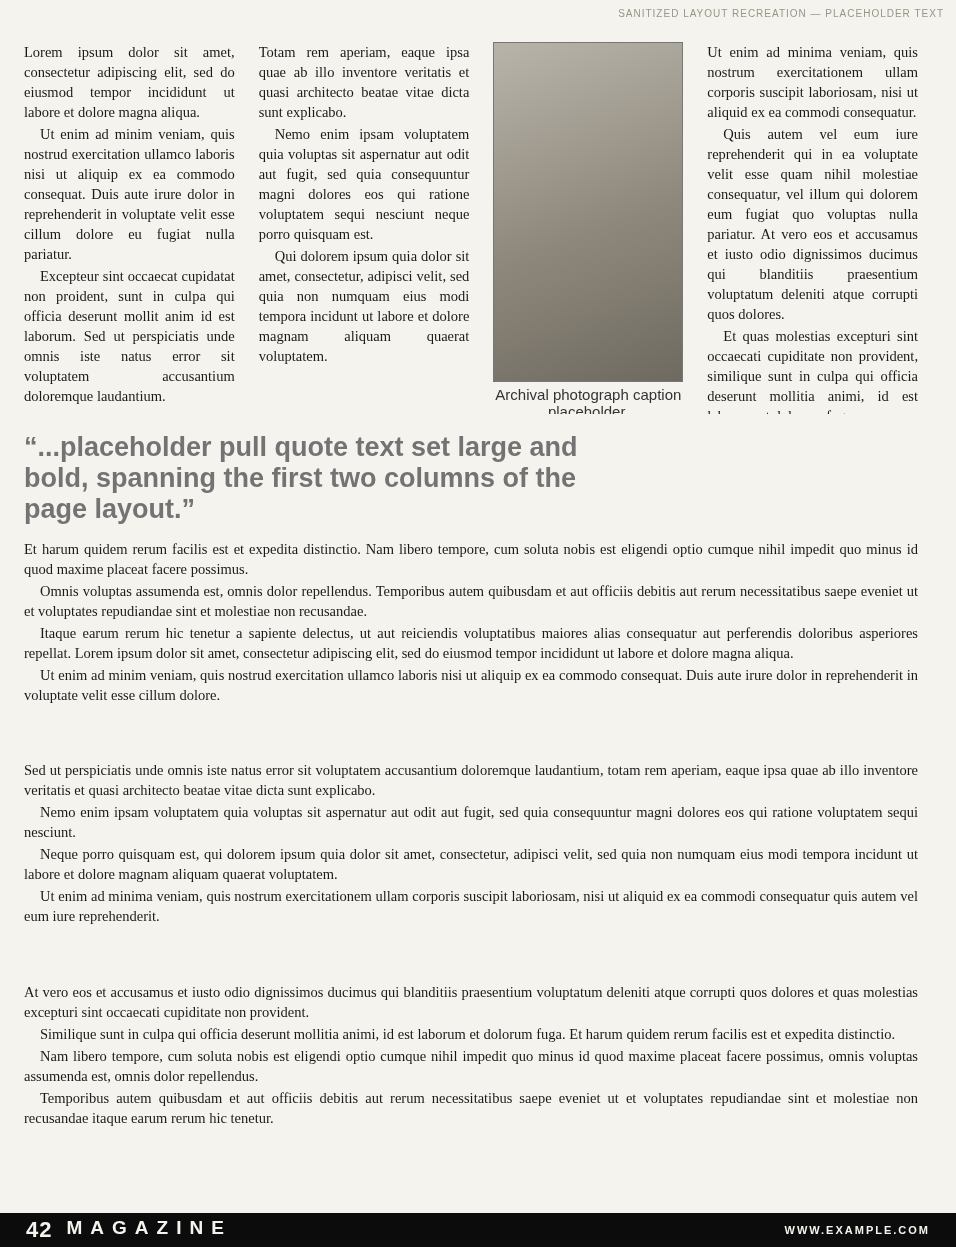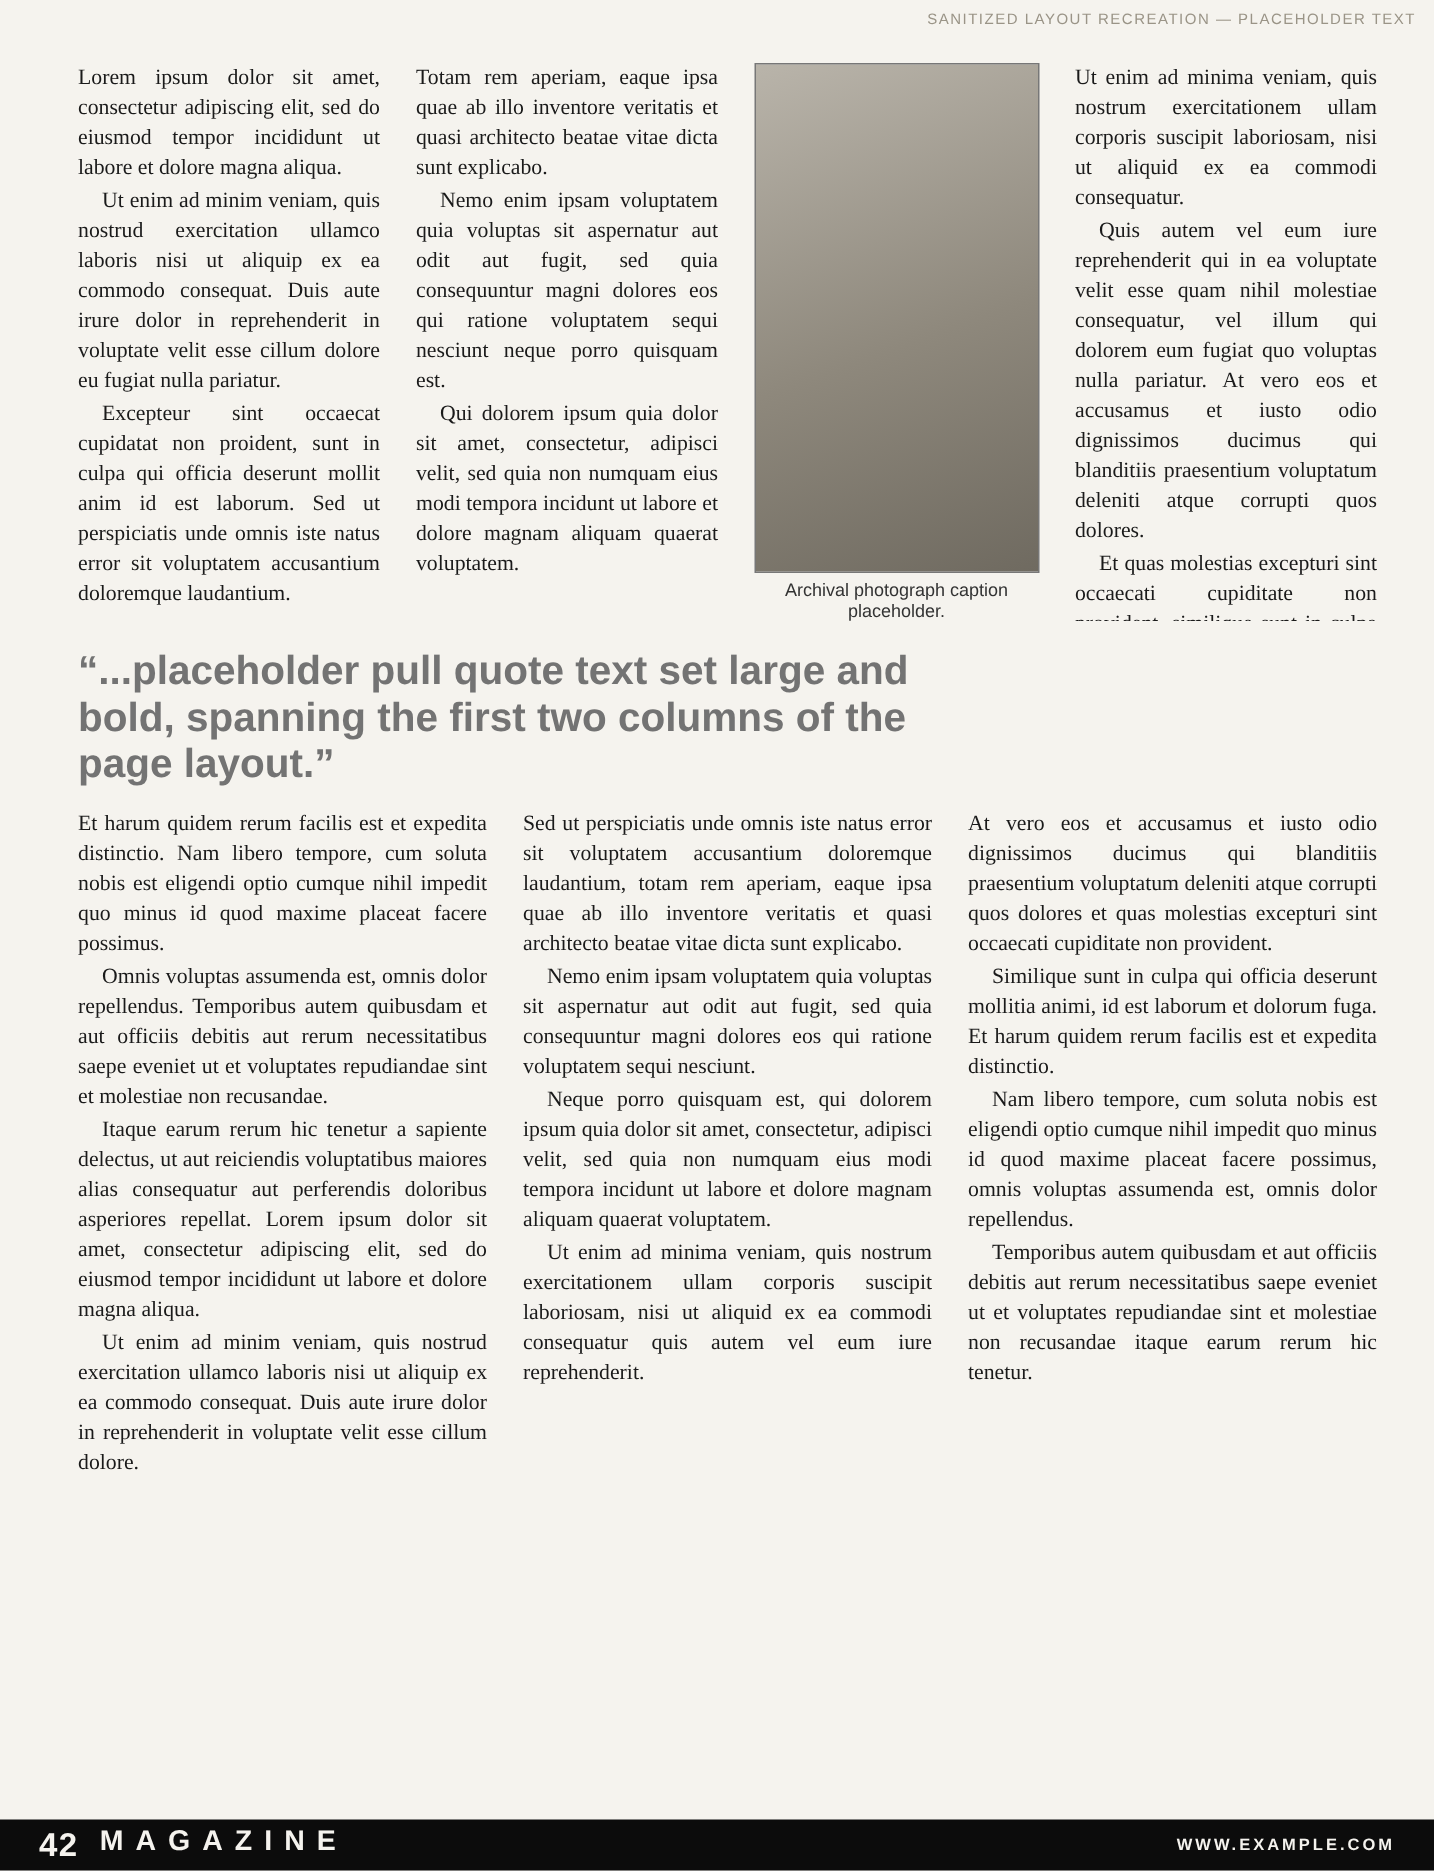--- a/index.html
+++ b/index.html
@@ -4,47 +4,47 @@
 <style>
   html, body { margin: 0; padding: 0; }
   body {
     width: 956px; height: 1247px;
     background: #f5f3ee;
     font-family: "Liberation Serif", serif;
     color: #1a1a1a;
     position: relative;
     overflow: hidden;
   }
-  .page { position: absolute; inset: 0; padding: 42px 38px 0 52px; box-sizing: border-box; }
+  .page { position: absolute; inset: 0; padding: 42px 38px 0 24px; box-sizing: border-box; }
   .row { display: flex; gap: 24px; }
   .col { flex: 1; font-size: 14.5px; line-height: 1.38; text-align: justify; }
   .col p { margin: 0 0 2px 0; text-indent: 16px; }
   .col p.first { text-indent: 0; }
 
   .top-row { height: 372px; overflow: hidden; }
   .photo-block { width: 190px; flex: none; }
   .photo {
     width: 190px; height: 340px;
     background: linear-gradient(160deg, #b9b4aa 0%, #8e887c 55%, #6f6a60 100%);
     border: 1px solid #777;
     box-sizing: border-box;
   }
-  .caption { font-size: 12px; text-align: center; margin-top: 4px; font-family: "Liberation Sans", sans-serif; color: #333; }
+  .caption { font-size: 15px; text-align: center; margin-top: 4px; font-family: "Liberation Sans", sans-serif; color: #333; }
 
   .pullquote {
     margin: 18px 0 14px 0;
     width: 620px;
     font-family: "Liberation Sans", sans-serif;
     font-weight: bold;
     font-size: 27px;
     line-height: 1.15;
     color: #737373;
   }
 
-  .mid-row { height: 640px; overflow: hidden; margin-top: 6px; }
+  .mid-row { height: 640px; overflow: hidden; margin-top: 6px; flex-direction: column; }
 
   .footer {
     position: absolute; left: 0; right: 0; bottom: 0;
     height: 34px; background: #0c0c0c; color: #f5f3ee;
     display: flex; align-items: center; justify-content: space-between;
     padding: 0 26px; box-sizing: border-box;
     font-family: "Liberation Sans", sans-serif;
   }
   .page-num { font-size: 22px; font-weight: bold; letter-spacing: 1px; }
   .mag-name { font-size: 19px; font-weight: bold; letter-spacing: 8px; margin-left: 14px; }

